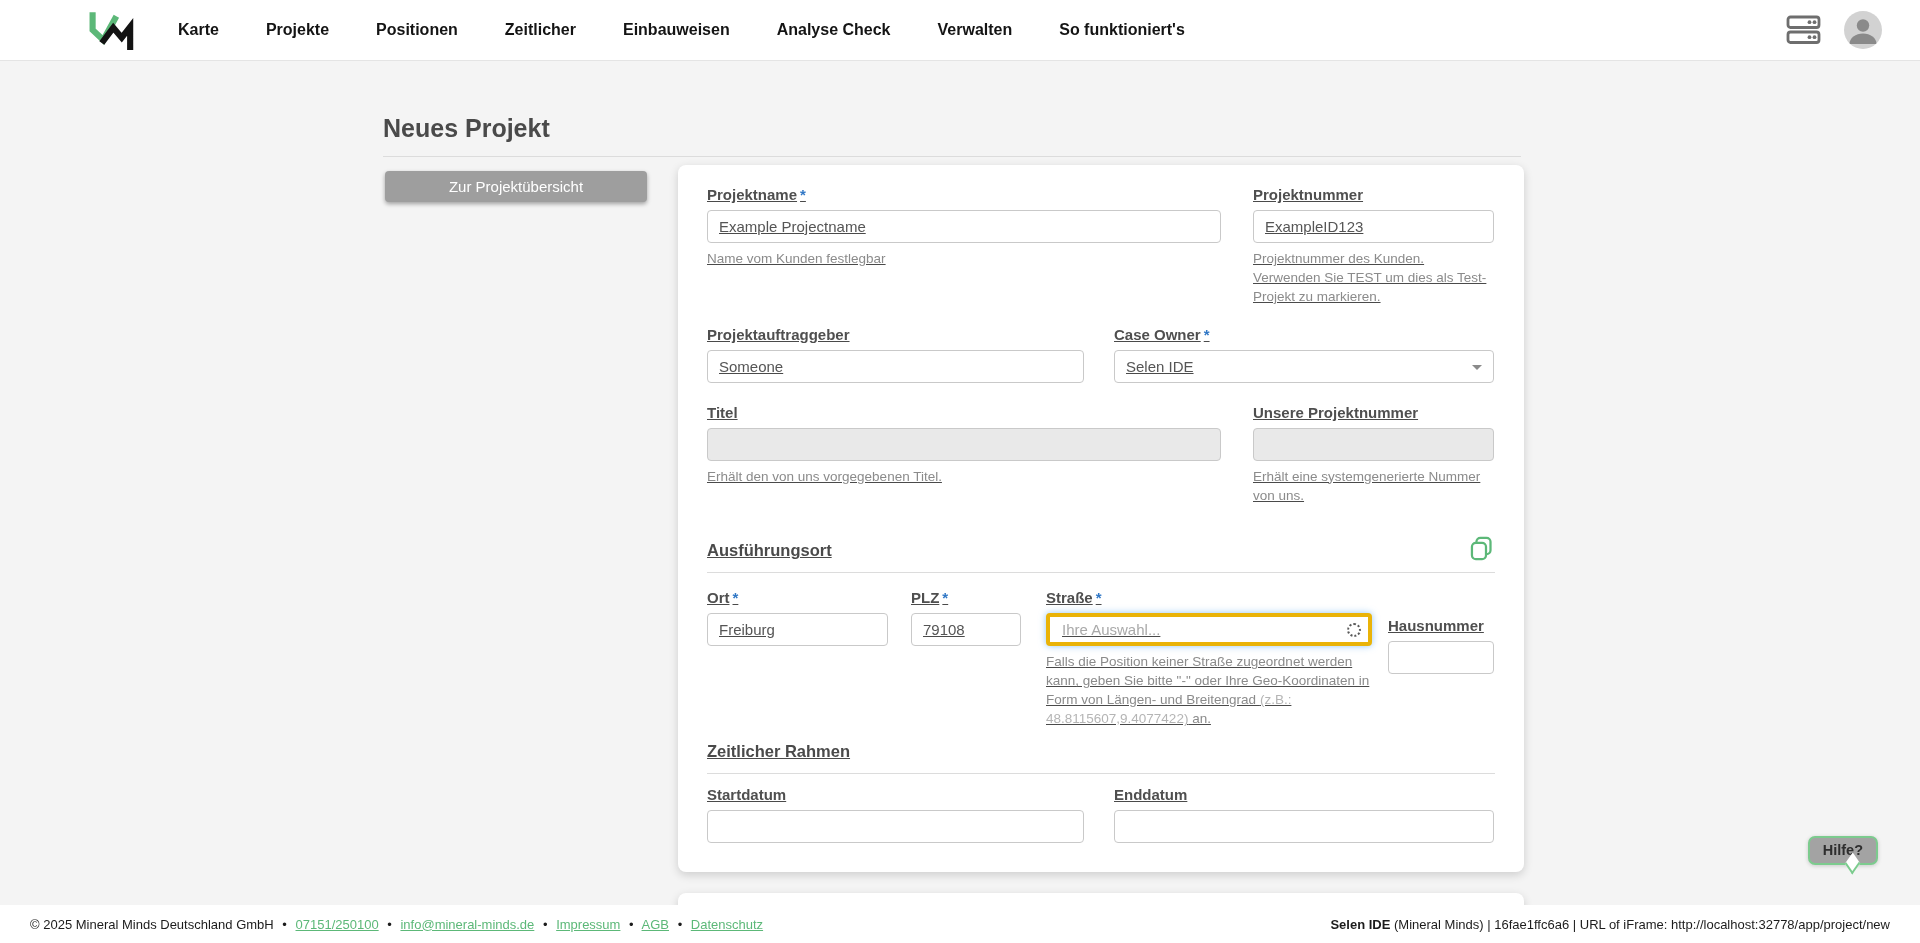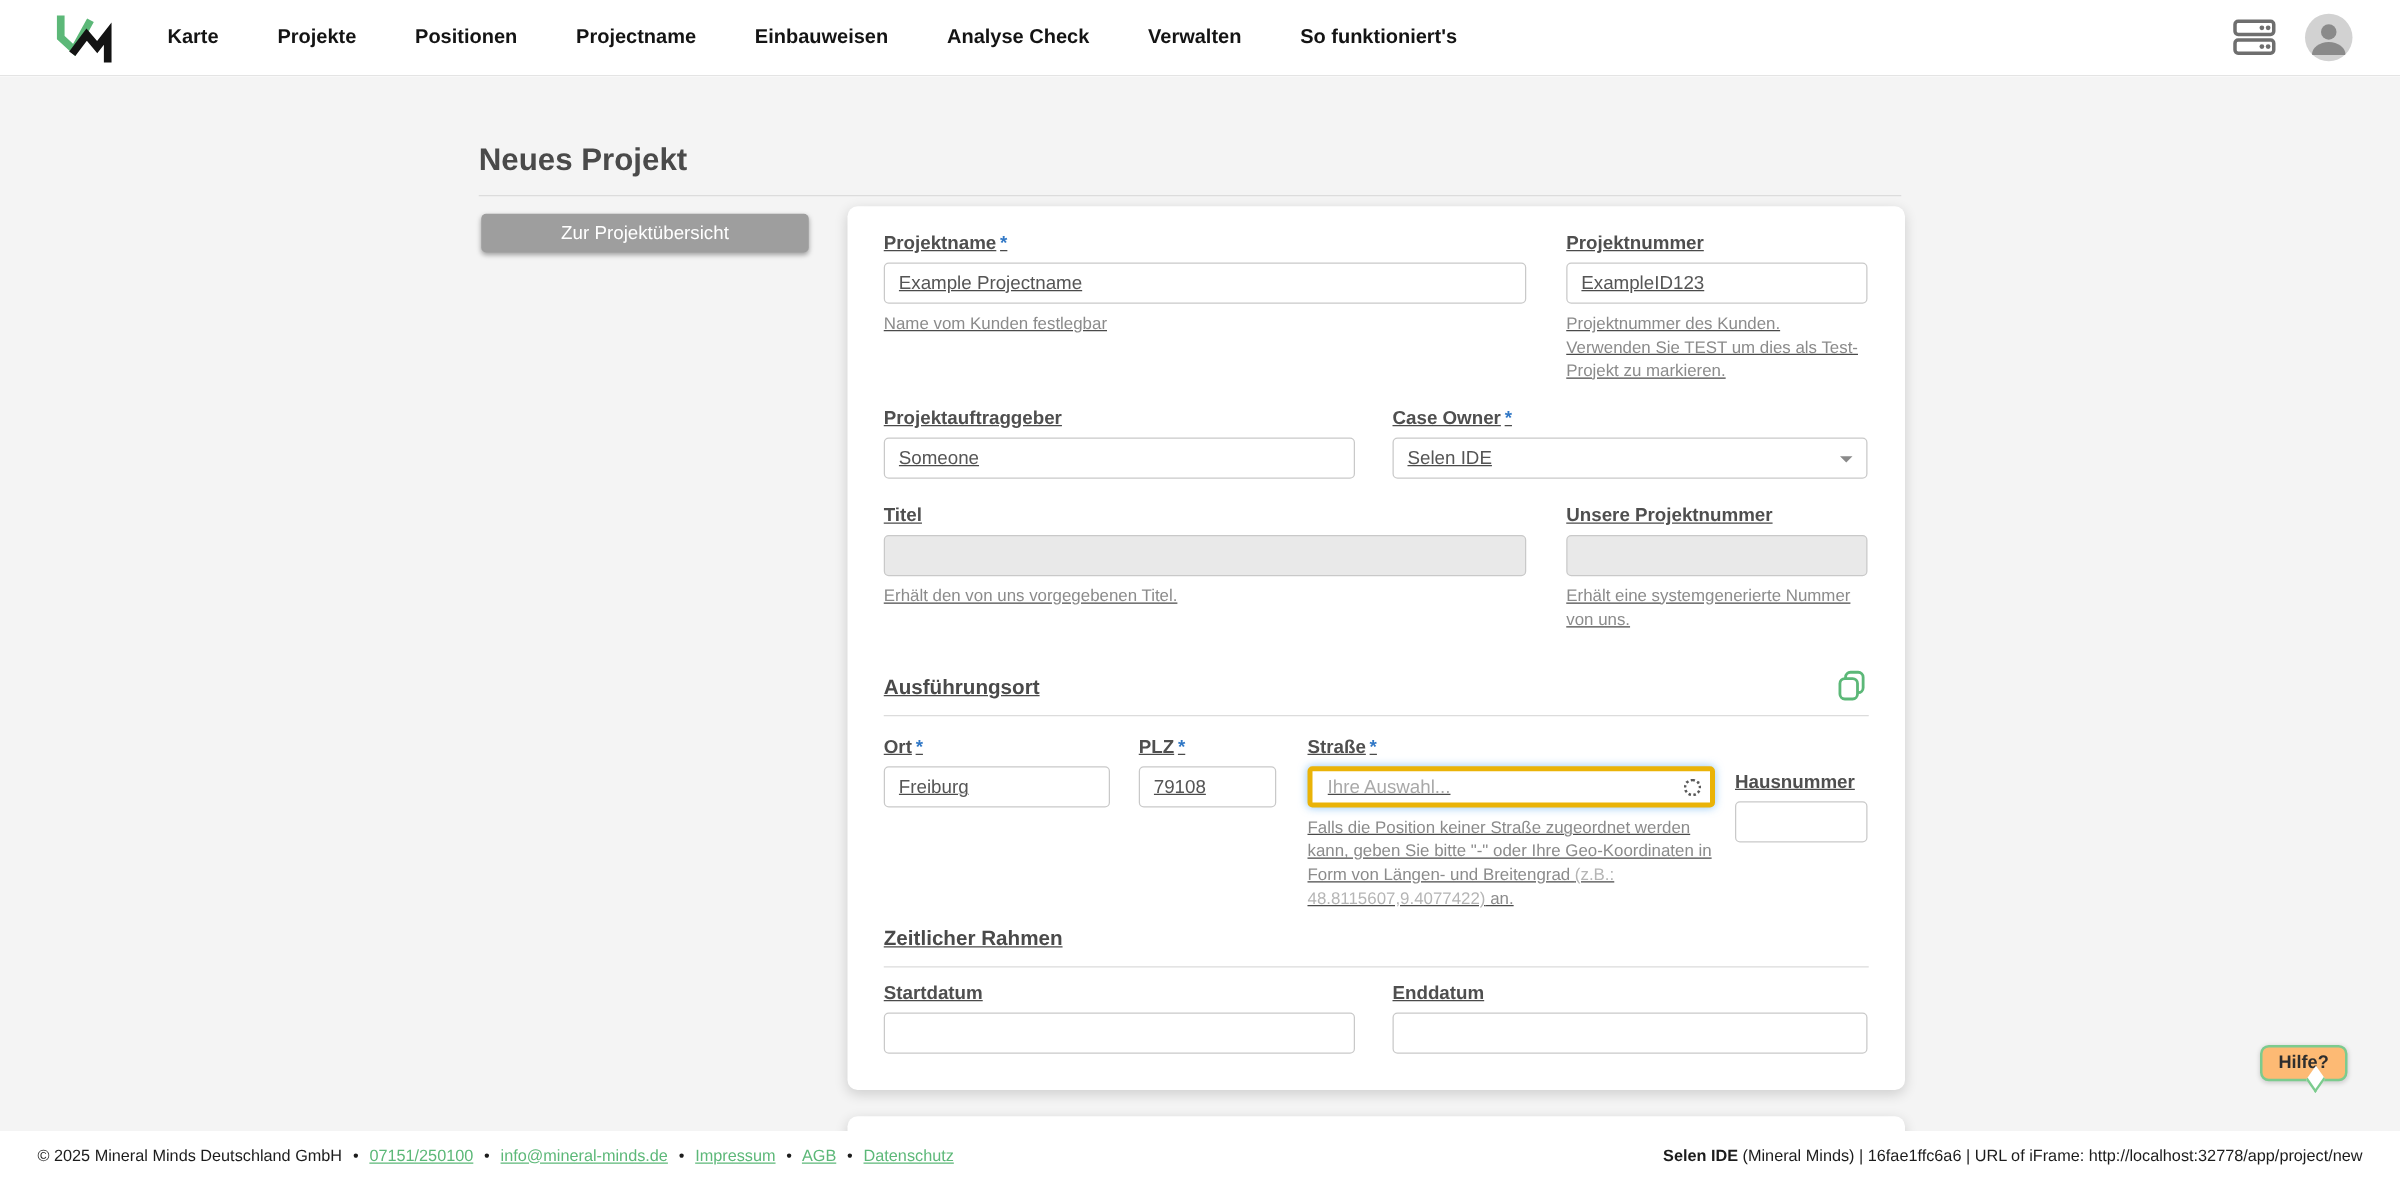--- a/index.html
+++ b/index.html
@@ -1,21 +1,21 @@
 <!DOCTYPE html>
 <html><head>
 <meta charset="utf-8">
 <style>
   * { margin:0; padding:0; box-sizing:border-box; }
   html,body { width:1920px; height:943px; overflow:hidden;
     font-family:"Liberation Sans", sans-serif; background:#f4f4f4; color:#4a4a4a; }
 
   
   .topnav { position:fixed; top:0; left:0; right:0; height:61px; background:#fff;
-    border-bottom:1px solid #e4e4e4; display:flex; align-items:center; z-index:40; }
+    border-bottom:1px solid #e4e4e4; display:flex; align-items:center; z-index:40;padding-left:44px; }
   .logo { margin-left:40px; display:flex; align-items:center; }
   .nav-links { display:flex; gap:47px; margin-left:40px; }
   .nav-link { font-size:16px; font-weight:600; color:#141414; cursor:pointer; white-space:nowrap; }
   .nav-right { margin-left:auto; margin-right:38px; display:flex; align-items:center; gap:22px; }
   .avatar { width:38px; height:38px; border-radius:50%; background:#d2d2d2; overflow:hidden; cursor:pointer; }
 
   
   .page { position:absolute; top:61px; left:0; right:0; bottom:0; }
   .page-title { position:absolute; left:383px; top:53px; font-size:25px; font-weight:700; color:#4a4a4a; }
   .title-divider { position:absolute; left:383px; top:95px; width:1138px; height:1px; background:#dcdcdc; }
@@ -73,42 +73,42 @@
   
   .footer { position:fixed; left:0; right:0; bottom:0; height:38px; background:#fff; z-index:45;
     display:flex; align-items:center; justify-content:space-between; padding:0 30px;
     font-size:13px; color:#1c1c1c; }
   .footer a, .flink { color:#5cb878; text-decoration:underline; cursor:pointer; }
   .fsep { margin:0 5px; color:#1c1c1c; }
   .fright { color:#1c1c1c; }
   .fright b { font-weight:700; }
 
   
-  .help-bubble { position:fixed; right:42px; bottom:78px; z-index:50; background:#fdba74;
+  .help-bubble { position:fixed; right:42px; bottom:78px; z-index:50; background:#a3a3a3;
     border:2px solid #7ccb8e; border-radius:7px; padding:4px 13px 5px; font-size:14.5px;
     font-weight:700; color:#2e2e2e; cursor:pointer; box-shadow:0 1px 4px rgba(0,0,0,.18); }
   .help-bubble::after { content:""; position:absolute; bottom:-7px; left:55%; width:11px; height:11px;
     background:#fff; border-right:2px solid #7ccb8e; border-bottom:2px solid #7ccb8e;
     transform:rotate(55deg) skewX(20deg); }
 </style>
 </head>
 <body>
 
 <header class="topnav">
   <div class="logo">
     <svg width="54" height="46" viewBox="0 0 66 60">
       <polyline points="9,7 9,30 23,43 40,12" fill="none" stroke="#5cb878" stroke-width="8"></polyline>
       <polyline points="21,47 36,27 47,40 58,26 58,56" fill="none" stroke="#131313" stroke-width="8"></polyline>
     </svg>
   </div>
   <nav class="nav-links">
     <span class="nav-link">Karte</span>
     <span class="nav-link">Projekte</span>
     <span class="nav-link">Positionen</span>
-    <span class="nav-link">Projectname</span>
+    <span class="nav-link">Zeitlicher</span>
     <span class="nav-link">Einbauweisen</span>
     <span class="nav-link">Analyse Check</span>
     <span class="nav-link">Verwalten</span>
     <span class="nav-link">So funktioniert's</span>
   </nav>
   <div class="nav-right">
     <span style="cursor:pointer;display:flex;">
       <svg width="36" height="32" viewBox="0 0 36 32">
         <rect x="2" y="3" width="31" height="10.5" rx="2.5" fill="none" stroke="#6e6e6e" stroke-width="2.8"></rect>
         <rect x="2" y="18" width="31" height="10.5" rx="2.5" fill="none" stroke="#6e6e6e" stroke-width="2.8"></rect>

